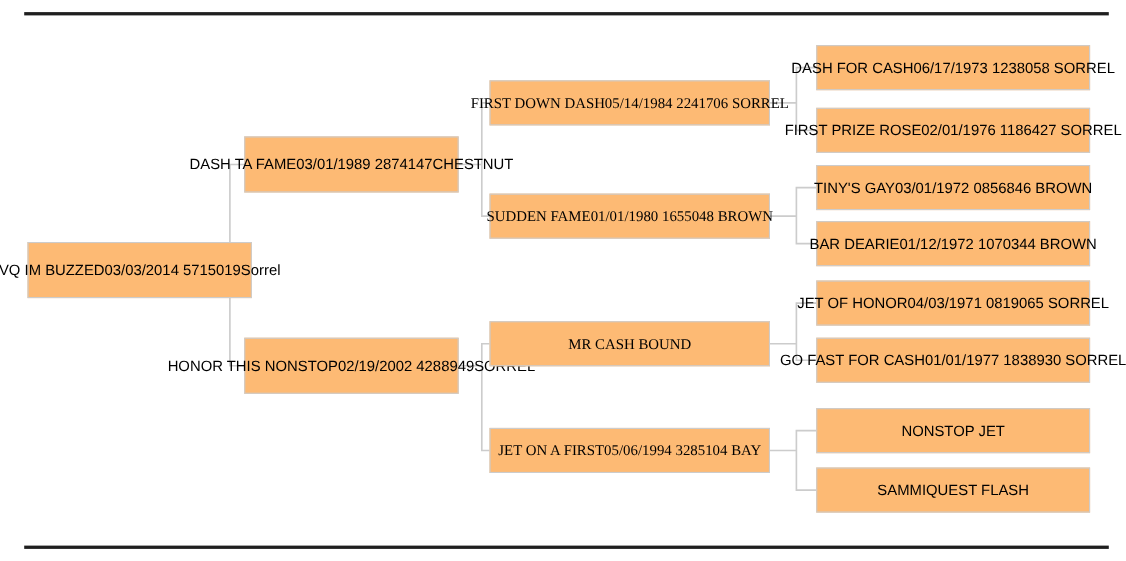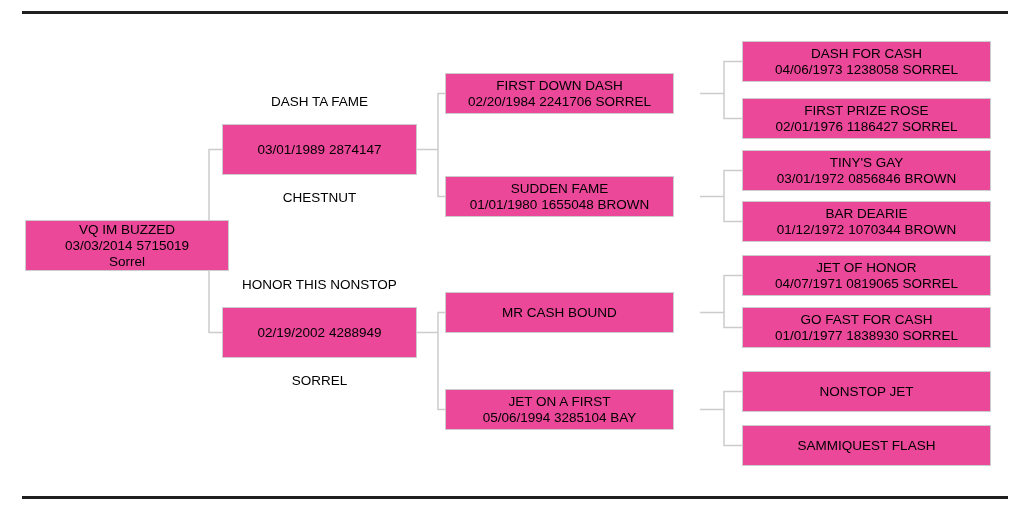--- a/index.html
+++ b/index.html
@@ -22,35 +22,35 @@
     width: 986px;
     height: 2.5px;
     background: #1f1f1f;
   }
   .rule.top { top: 11px; }
   .rule.bottom { top: 496px; }
   .node {
     position: absolute;
     box-sizing: border-box;
     border: 1.5px solid #cccccc;
-    background: #ec4899;
+    background: #fdba74;
     display: flex;
-    flex-direction: column;
+    flex-direction: row;
     justify-content: center;
     align-items: center;
     text-align: center;
     font-size: 13.5px;
     line-height: 16px;
     white-space: nowrap;
   }
   .g1, .g2 { height: 51px; }
   .g3, .g4 { height: 41px; }
   .g1 { left: 25px;  width: 204px; }
-  .g2 { left: 222px; width: 195px; gap: 32px; }
-  .g3 { left: 445px; width: 229px; }
+  .g2 { left: 222px; width: 195px; }
+  .g3 { left: 445px; width: 255px; font-family: Liberation Serif, serif; }
   .g4 { left: 742px; width: 249px; }
   #connectors {
     position: absolute;
     left: 0; top: 0;
     width: 1024px;
     height: 510px;
     pointer-events: none;
   }
   #connectors path {
     fill: none;
@@ -88,53 +88,53 @@
     <div>CHESTNUT</div>
   </div>
   <div class="node g2" style="top:307px">
     <div>HONOR THIS NONSTOP</div>
     <div>02/19/2002 4288949</div>
     <div>SORREL</div>
   </div>
 
   <div class="node g3" style="top:73px">
     <div>FIRST DOWN DASH</div>
-    <div>02/20/1984 2241706 SORREL</div>
+    <div>05/14/1984 2241706 SORREL</div>
   </div>
   <div class="node g3" style="top:176px">
     <div>SUDDEN FAME</div>
     <div>01/01/1980 1655048 BROWN</div>
   </div>
   <div class="node g3" style="top:292px">
     <div>MR CASH BOUND</div>
   </div>
   <div class="node g3" style="top:389px">
     <div>JET ON A FIRST</div>
     <div>05/06/1994 3285104 BAY</div>
   </div>
 
   <div class="node g4" style="top:41px">
     <div>DASH FOR CASH</div>
-    <div>04/06/1973 1238058 SORREL</div>
+    <div>06/17/1973 1238058 SORREL</div>
   </div>
   <div class="node g4" style="top:98px">
     <div>FIRST PRIZE ROSE</div>
     <div>02/01/1976 1186427 SORREL</div>
   </div>
   <div class="node g4" style="top:150px">
     <div>TINY'S GAY</div>
     <div>03/01/1972 0856846 BROWN</div>
   </div>
   <div class="node g4" style="top:201px">
     <div>BAR DEARIE</div>
     <div>01/12/1972 1070344 BROWN</div>
   </div>
   <div class="node g4" style="top:255px">
     <div>JET OF HONOR</div>
-    <div>04/07/1971 0819065 SORREL</div>
+    <div>04/03/1971 0819065 SORREL</div>
   </div>
   <div class="node g4" style="top:307px">
     <div>GO FAST FOR CASH</div>
     <div>01/01/1977 1838930 SORREL</div>
   </div>
   <div class="node g4" style="top:371px">
     <div>NONSTOP JET</div>
   </div>
   <div class="node g4" style="top:425px">
     <div>SAMMIQUEST FLASH</div>

